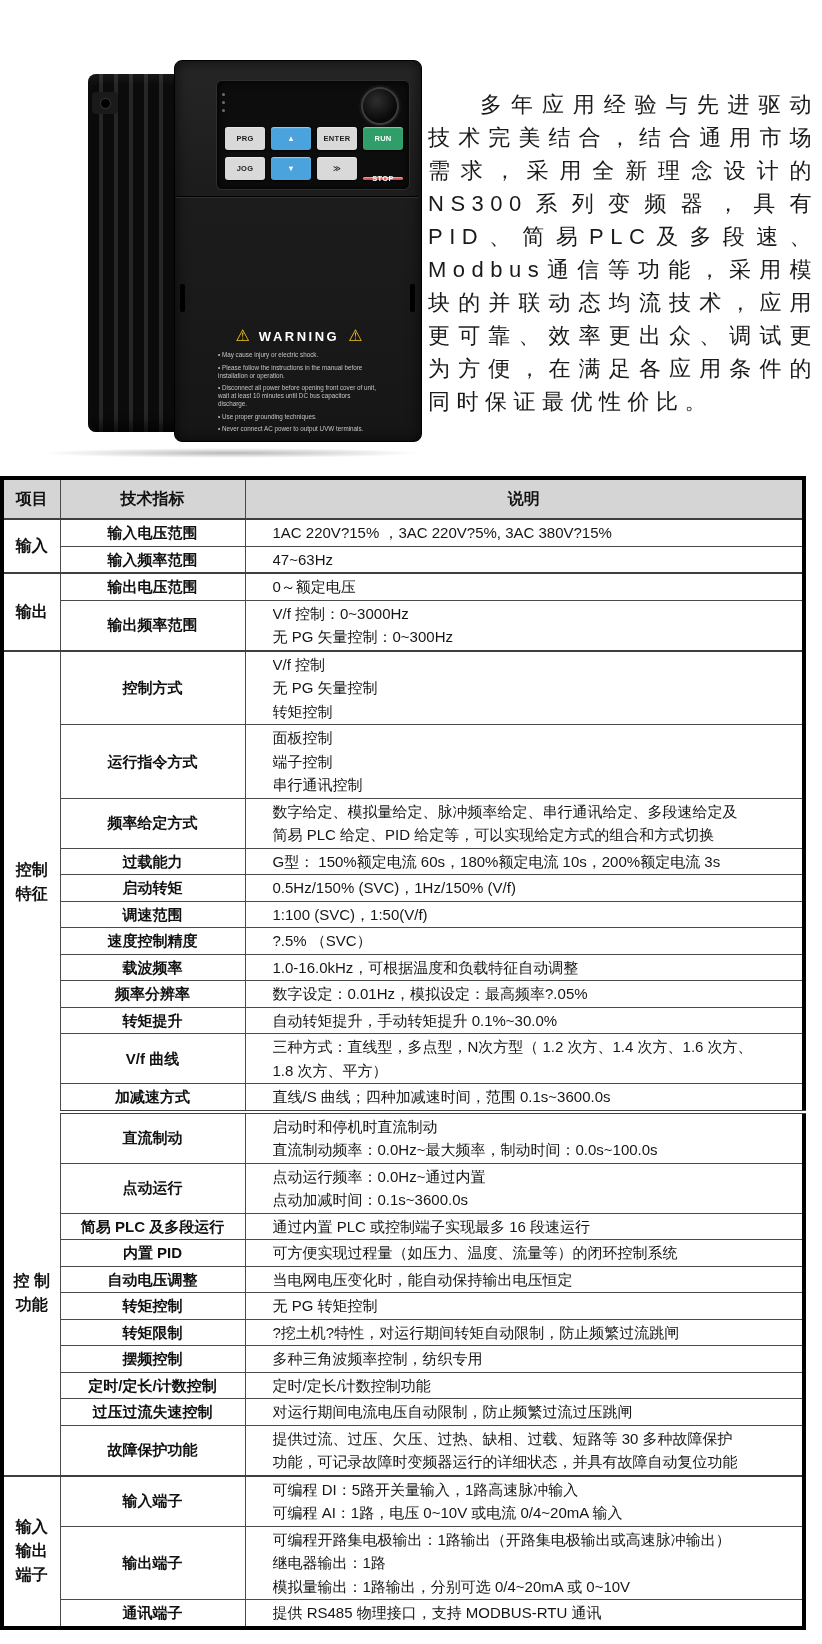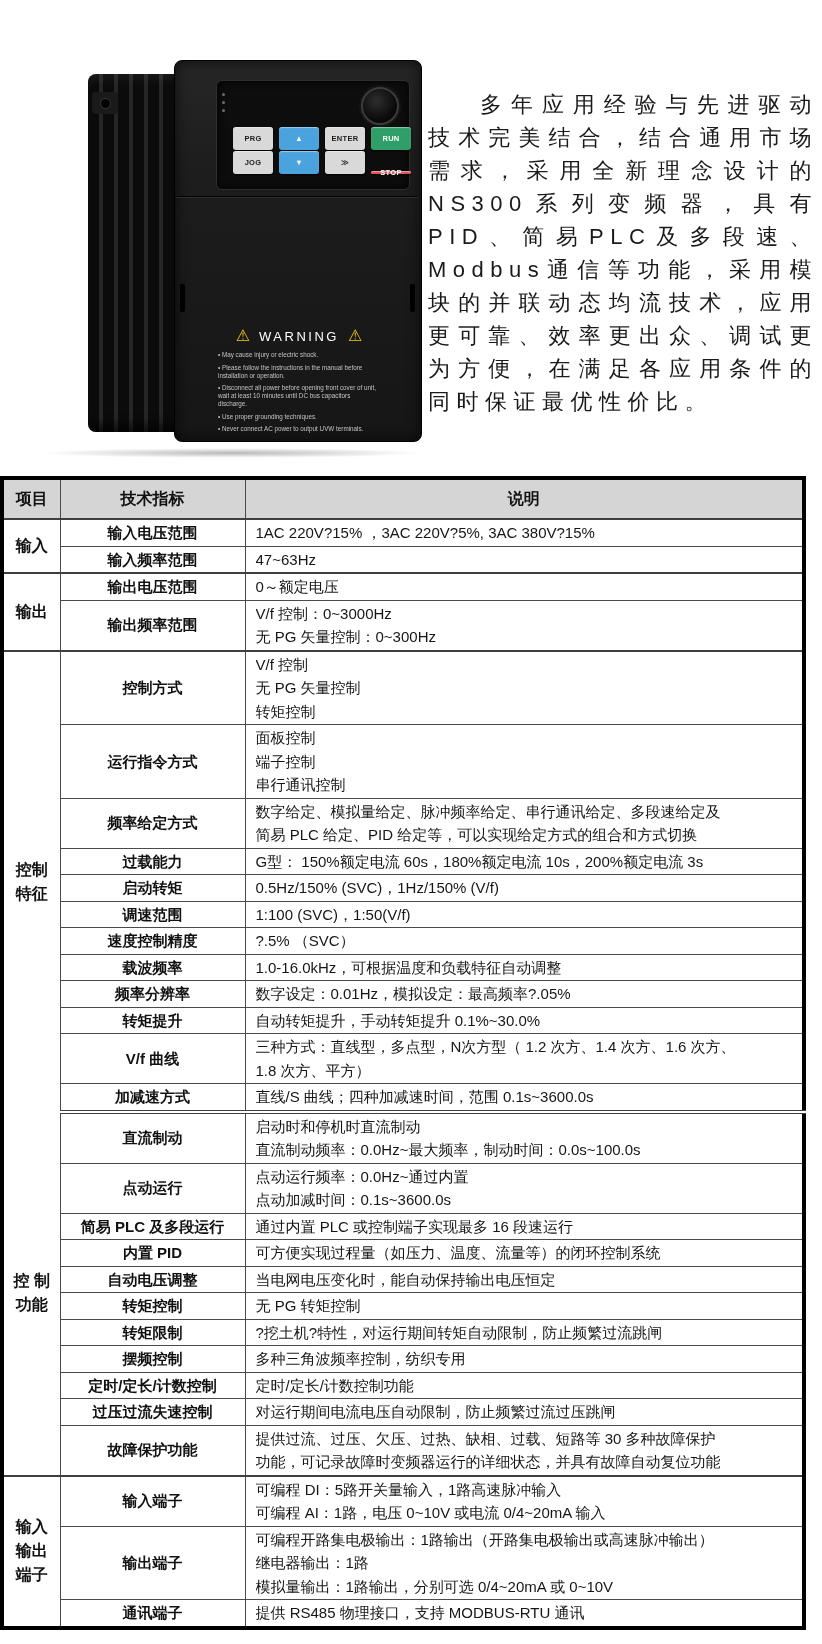--- a/index.html
+++ b/index.html
@@ -26,32 +26,32 @@
     border-top:1px solid #000;border-bottom:1px solid #303030;}
   .slot-l,.slot-r{position:absolute;top:224px;width:5px;height:28px;background:#000;border-radius:2px;}
   .slot-l{left:92px;} .slot-r{left:322px;}
   .keypad{position:absolute;left:128px;top:20px;width:192px;height:108px;background:#0d0d0d;
     border:1px solid #2e2e2e;border-radius:6px;box-shadow:inset 0 0 8px #000;}
   .knob{position:absolute;right:10px;top:6px;width:34px;height:34px;border-radius:50%;
     background:radial-gradient(circle at 40% 35%,#2e2e2e 0%,#0a0a0a 65%);
     border:2px solid #3c3c3c;box-shadow:0 0 0 2px #161616;}
   .leds{position:absolute;left:5px;top:12px;display:flex;flex-direction:column;gap:5px;}
   .leds i{width:3px;height:3px;border-radius:50%;background:#6d6d6d;}
-  .kgrid{position:absolute;left:16px;top:46px;display:grid;grid-template-columns:repeat(4,40px);
-    grid-auto-rows:23px;gap:1px 6px;}
+  .kgrid{position:absolute;left:8px;top:46px;display:grid;grid-template-columns:repeat(4,40px);
+    grid-auto-rows:23px;gap:7px 6px;}
   .kbtn{border-radius:3px;font-size:7.5px;font-weight:bold;display:flex;align-items:center;
     justify-content:center;box-shadow:inset 0 1px 1px rgba(255,255,255,.45), 0 1px 2px #000;
     letter-spacing:.3px;}
   .logo{position:absolute;left:86px;top:174px;width:246px;text-align:center;}
   .brand{color:#f2f2f2;font-size:22px;font-weight:bold;letter-spacing:1px;}
   .series{color:#e9e9e9;font-size:15px;font-weight:bold;margin-top:3px;letter-spacing:.5px;}
   .warn{position:absolute;left:116px;top:268px;width:190px;text-align:center;}
   .warn-head{display:flex;align-items:center;justify-content:center;gap:9px;}
   .tri{color:#f2c21c;font-size:16px;line-height:16px;}
-  .warn-title{color:#fff;font-size:13px;font-weight:normal;letter-spacing:2.5px;}
+  .warn-title{color:#fff;font-size:13px;font-weight:bold;letter-spacing:2.5px;}
   .wlist{margin-top:7px;text-align:left;padding:0 14px;}
   .witem{font-size:6.3px;line-height:8px;color:#c4c4c4;margin-bottom:4.5px;}
 
   
   .intro{position:absolute;left:428px;top:88px;width:390px;margin:0;
     font-size:22px;line-height:33px;letter-spacing:6.5px;text-align:justify;
     text-indent:52px;color:#1a1a1a;}
 
   
   .spec-table{position:absolute;left:0;top:476px;width:806px;border-collapse:collapse;
@@ -59,21 +59,21 @@
   .spec-table td{border:1px solid #4a4a4a;vertical-align:middle;}
   tr.head td{background:#d5d5d5;height:36px;text-align:center;font-weight:bold;
     font-size:16px;border-bottom:2px solid #3f3f3f;}
   tr.grp td{border-top:2px solid #3f3f3f;}
   tr.dbl .c2, tr.dbl .c3{border-top:4px double #3f3f3f;}
   .c1{width:58px;text-align:center;font-weight:bold;font-size:16px;line-height:24px;padding:1px 8px;}
   .c1.hide-top{border-top-style:hidden;}
   .c1.hide-bottom{border-bottom-style:hidden;}
   .c2{width:185px;text-align:center;font-weight:bold;font-size:15px;line-height:23.5px;padding:1px 4px;}
   .c3{font-size:15px;padding:1px 10px;color:#161616;}
-  .c3 div{line-height:23.5px;white-space:nowrap;overflow:hidden;}
+  .c3 div{line-height:23.5px;white-space:nowrap;overflow:hidden;margin-left:17px;}
 </style>
 </head>
 <body>
 
 <div class="page">
 
   <div class="floor-shadow"></div>
 
   <div class="photo">
     <div class="fins">

